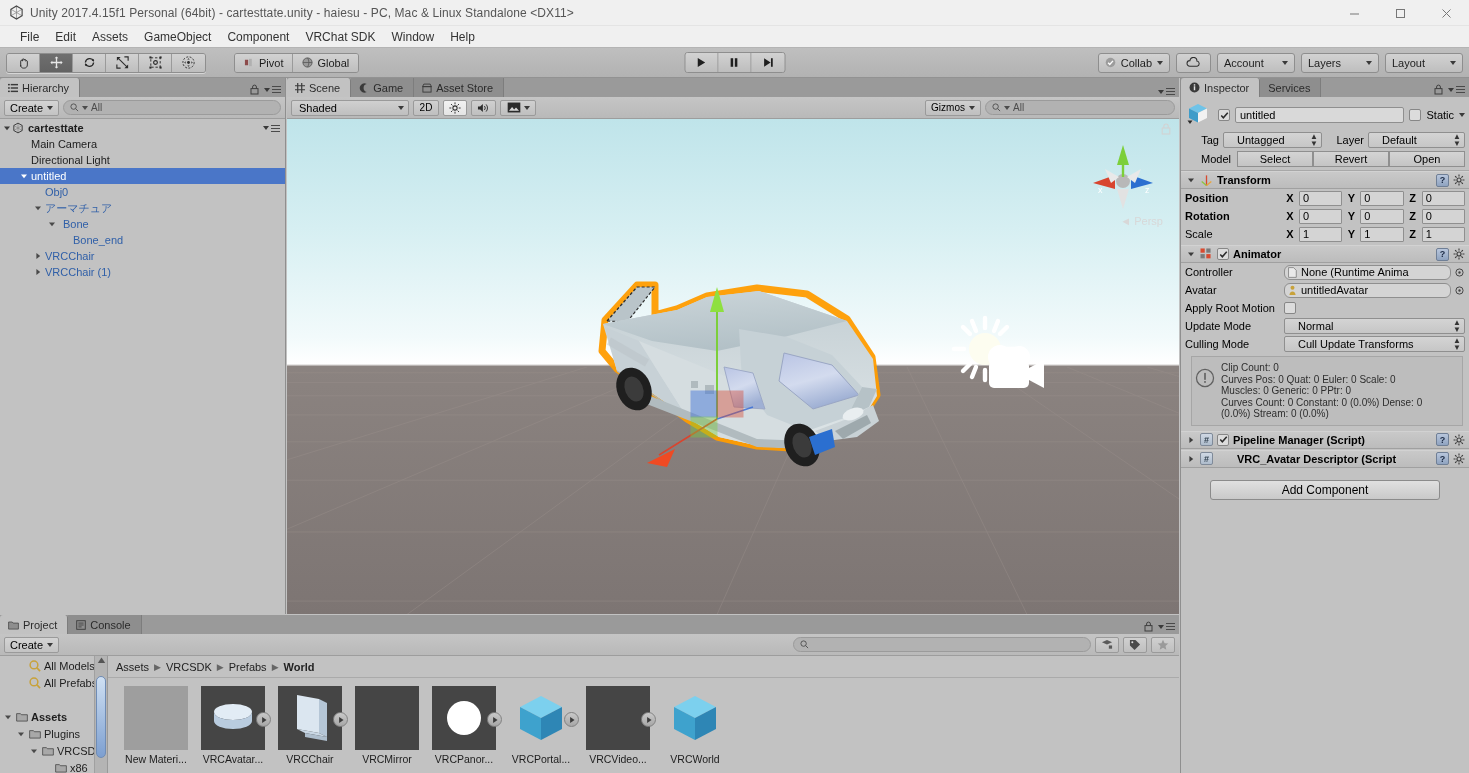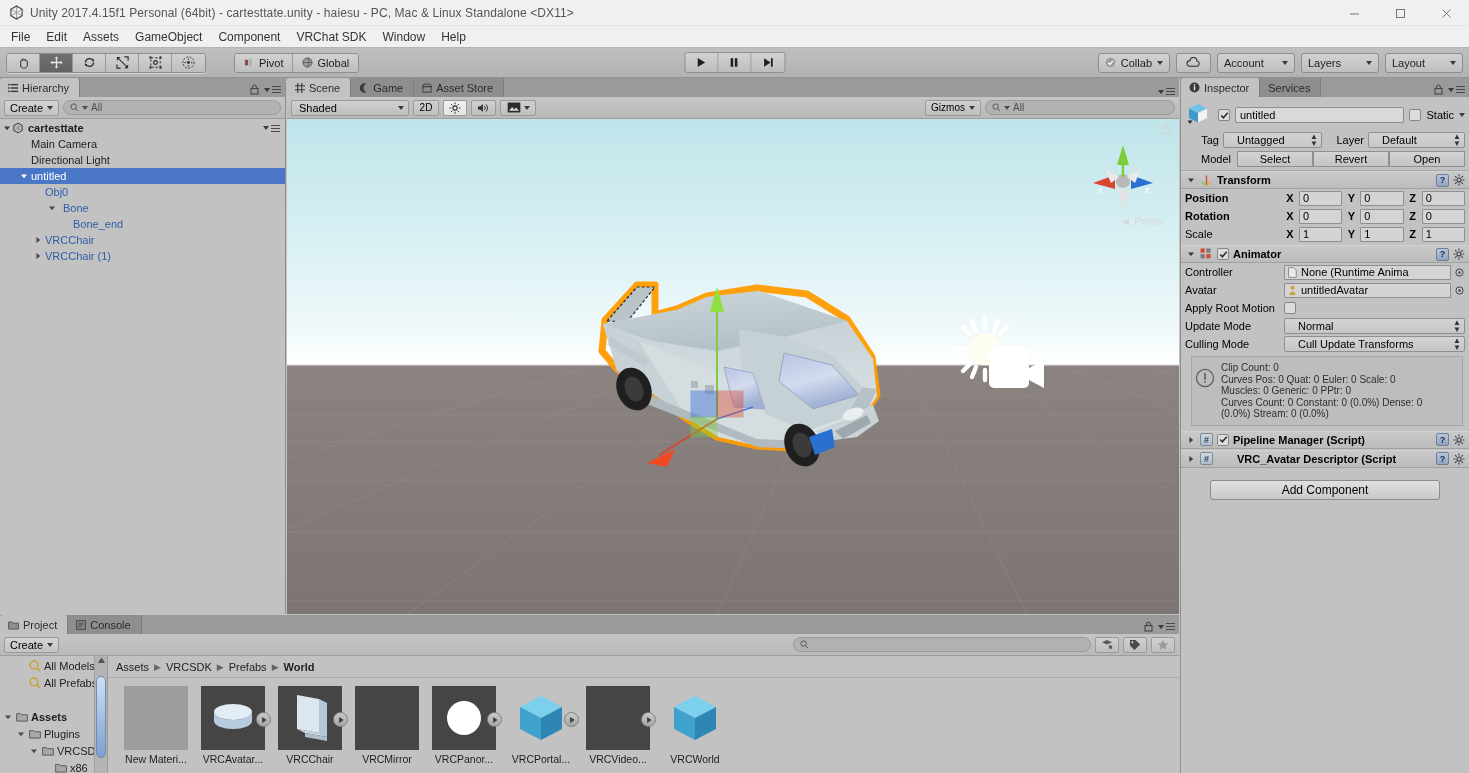--- a/index.html
+++ b/index.html
@@ -15,21 +15,21 @@
   
   .titlebar { height:26px; background:#f0f0f0; display:flex; align-items:center;
               border-bottom:1px solid #e4e4e4; position:relative; }
   .title-logo { width:24px; height:24px; margin-left:4px; display:flex; align-items:center; justify-content:center; }
   .title-text { font-size:12px; color:#555; margin-left:2px; letter-spacing:0.1px; }
   .win-btns { position:absolute; right:0; top:0; height:26px; display:flex; }
   .win-btn { width:46px; height:26px; display:flex; align-items:center; justify-content:center;
              color:#777; font-size:13px; }
 
   
-  .menubar { height:22px; background:#f0f0f0; display:flex; align-items:center; padding-left:3px;
+  .menubar { height:22px; background:#f0f0f0; display:flex; align-items:center; padding-left:12px;
              border-bottom:1px solid #b4b4b4; }
   .menu-item { font-size:12px; color:#333; padding:2px 8px; }
 
   
   .toolbar { height:30px; background:linear-gradient(#bfbfbf,#b2b2b2);
              border-bottom:1px solid #929292; display:flex; align-items:center;
              padding:0 6px; position:relative; }
   .tb-group { display:flex; border:1px solid #8e8e8e; border-radius:3px; overflow:hidden;
               height:20px; box-shadow:0 1px 0 rgba(255,255,255,.45); }
   .tb-btn { width:33px; height:100%; background:linear-gradient(#d2d2d2,#bebebe);
@@ -127,21 +127,21 @@
                border-top:1px solid #d2d2d2; display:flex; align-items:center; padding:0 4px; gap:4px;
                font-size:11px; font-weight:bold; }
   .comp-head .spacer { flex:1; }
   .foldout { width:11px; flex:0 0 11px; display:flex; align-items:center; justify-content:center; }
   .prop-row { height:18px; display:flex; align-items:center; font-size:11px; padding:0 4px; gap:3px; }
   .prop-label { width:96px; flex:0 0 96px; }
   .prop-label.b { font-weight:bold; }
   .axis-l { width:12px; text-align:center; font-weight:bold; flex:0 0 12px; }
   .num-field { flex:1; height:15px; background:#d4d4d4; border:1px solid #8f8f8f;
                border-radius:1px; padding:0 3px; display:flex; align-items:center; font-size:11px; }
-  .obj-field { flex:1; height:15px; background:#d4d4d4; border:1px solid #8f8f8f; border-radius:1px;
+  .obj-field { flex:1; height:15px; background:#d4d4d4; border:1px solid #8f8f8f; border-radius:6px;
                padding:0 3px; display:flex; align-items:center; gap:4px; font-size:11px; overflow:hidden;
                white-space:nowrap; }
   .dot-btn { width:11px; flex:0 0 11px; display:flex; align-items:center; justify-content:center; }
   .info-box { margin:3px 6px 5px 10px; background:#bdbdbd; border:1px solid #a6a6a6;
               display:flex; gap:6px; padding:5px 4px 5px 3px; }
   .info-lines { font-size:10px; line-height:11.5px; color:#2e2e2e; }
   .add-comp { margin:12px auto 0 auto; width:230px; height:20px;
               background:linear-gradient(#e0e0e0,#c9c9c9); border:1px solid #8b8b8b;
               border-radius:3px; display:flex; align-items:center; justify-content:center;
               font-size:12px; }
@@ -423,20 +423,28 @@
                 <path d="M1 2.4h6L4 6.2z" fill="#ffffff"></path>
               </svg>
             </span>
             <span style="margin-left: 2px;">untitled</span>
           </div>
           <div class="h-row blue">
             <span class="arrow" style="margin-left: 32px;"></span>
             <span style="margin-left: 2px;">Obj0</span>
           </div>
           <div class="h-row blue">
+            <span class="arrow" style="margin-left: 32px;">
+              <svg width="8" height="8" viewBox="0 0 8 8">
+                <path d="M1 2.4h6L4 6.2z" fill="#4a4a4a"></path>
+              </svg>
+            </span>
+            <span style="margin-left: 2px;">アーマチュア</span>
+          </div>
+          <div class="h-row blue">
             <span class="arrow" style="margin-left: 46px;">
               <svg width="8" height="8" viewBox="0 0 8 8">
                 <path d="M1 2.4h6L4 6.2z" fill="#4a4a4a"></path>
               </svg>
             </span>
             <span style="margin-left: 6px;">Bone</span>
           </div>
           <div class="h-row blue">
             <span class="arrow" style="margin-left: 60px;"></span>
             <span style="margin-left: 2px;">Bone_end</span>

